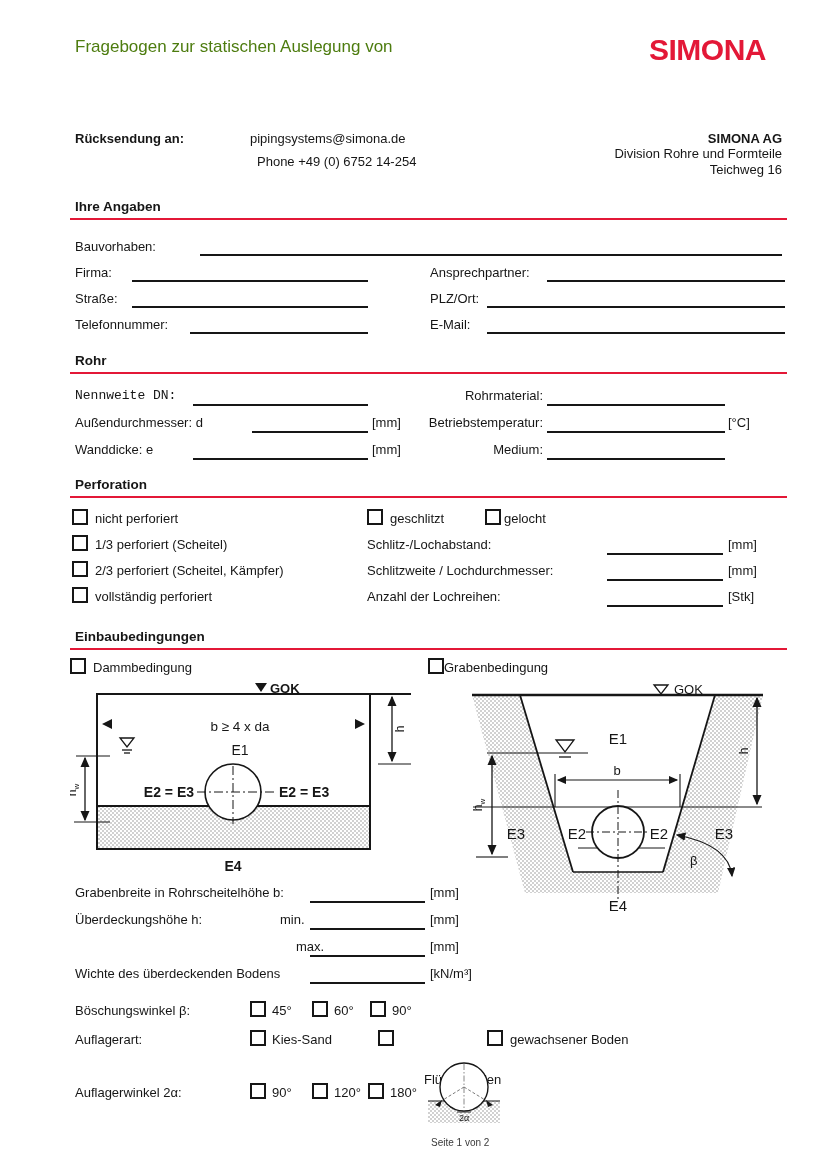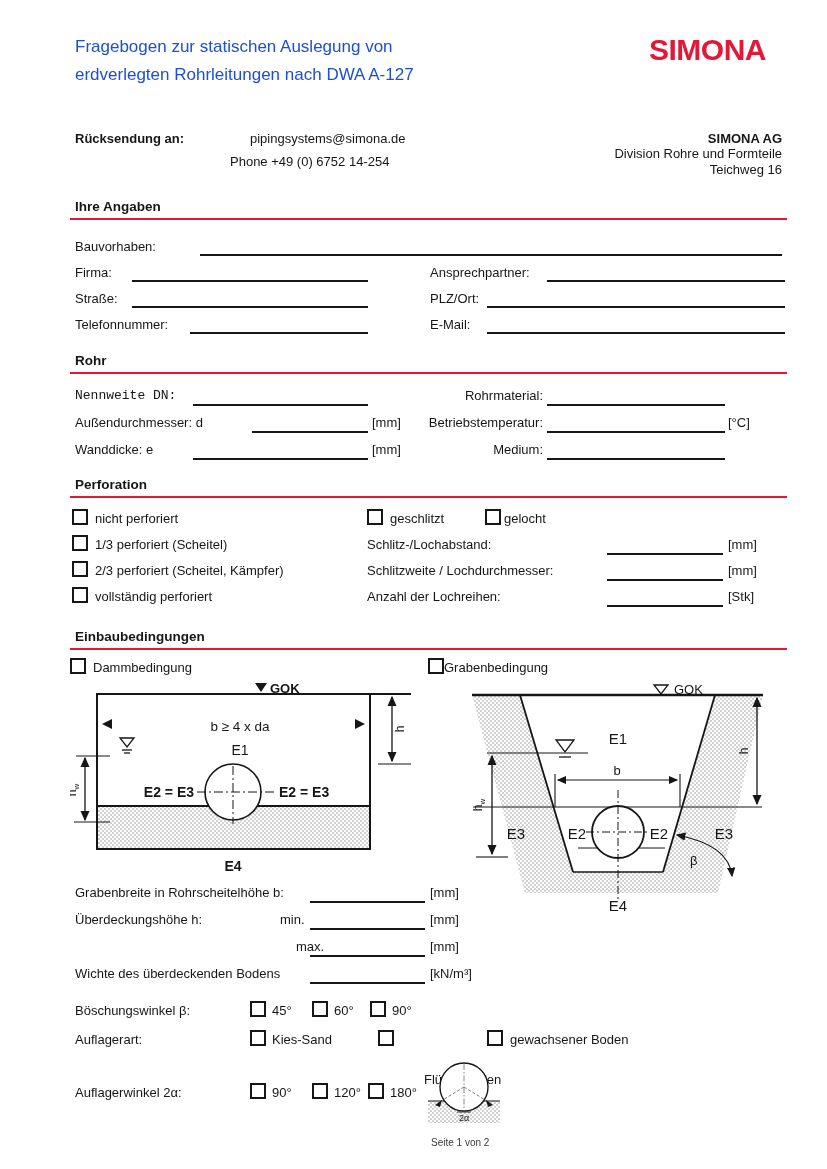--- a/index.html
+++ b/index.html
@@ -1,45 +1,44 @@
 <!DOCTYPE html>
 <html><head>
 <meta charset="utf-8">
 <style>
   html,body{margin:0;padding:0;background:#9a9a9a;}
   .page{position:relative;width:827px;height:1169px;background:#ffffff;margin:0 auto;
         font-family:"Liberation Sans",sans-serif;color:#161616;overflow:hidden;}
   .abs{position:absolute;}
   .lbl{font-size:13px;line-height:15px;white-space:nowrap;}
   .b{font-weight:bold;}
-  .title{font-size:17px;line-height:28px;color:#1d4ed8;}
+  .title{font-size:17px;line-height:28px;color:#4d7c0f;}
   .logo{font-size:30px;font-weight:bold;color:#e31837;letter-spacing:-0.5px;}
   .sect{border-bottom:2px solid #e31837;padding:0 0 4px 5px;font-weight:bold;font-size:13.5px;line-height:15px;}
   .fline{height:2px;background:#161616;}
   .cb{width:16px;height:16px;border:2px solid #161616;background:#fff;box-sizing:border-box;}
   .addr{width:252px;text-align:right;font-size:13px;line-height:15.4px;}
   .ralign{text-align:right;}
   svg{font-family:"Liberation Sans",sans-serif;}
   svg text{fill:#161616;}
   .footer{font-size:10px;color:#3a3a3a;}
 </style>
 </head>
 <body>
 
 <div class="page">
 
   <div class="abs title" style="left:75px;top:33px;">
     <div>Fragebogen zur statischen Auslegung von</div>
-    <div>erdverlegten Rohrleitungen nach DWA A-127</div>
   </div>
   <div class="abs logo" style="left:649px;top:33px;">SIMONA</div>
 
   <div class="abs lbl b" style="left:75px;top:131px;">Rücksendung an:</div>
   <div class="abs lbl" style="left:250px;top:131px;">pipingsystems@simona.de</div>
-  <div class="abs lbl" style="left:230px;top:154px;">Phone +49 (0) 6752 14-254</div>
+  <div class="abs lbl" style="left:257px;top:154px;">Phone +49 (0) 6752 14-254</div>
   <div class="abs addr" style="left:530px;top:131px;">
     <div class="b">SIMONA AG</div>
     <div>Division Rohre und Formteile</div>
     <div>Teichweg 16</div>
   </div>
 
   <div class="abs sect" style="left:70px;top:199px;width:712px;">
     <span>Ihre Angaben</span>
   </div>
   <div class="abs lbl" style="left:75px;top:239px;">Bauvorhaben:</div>

